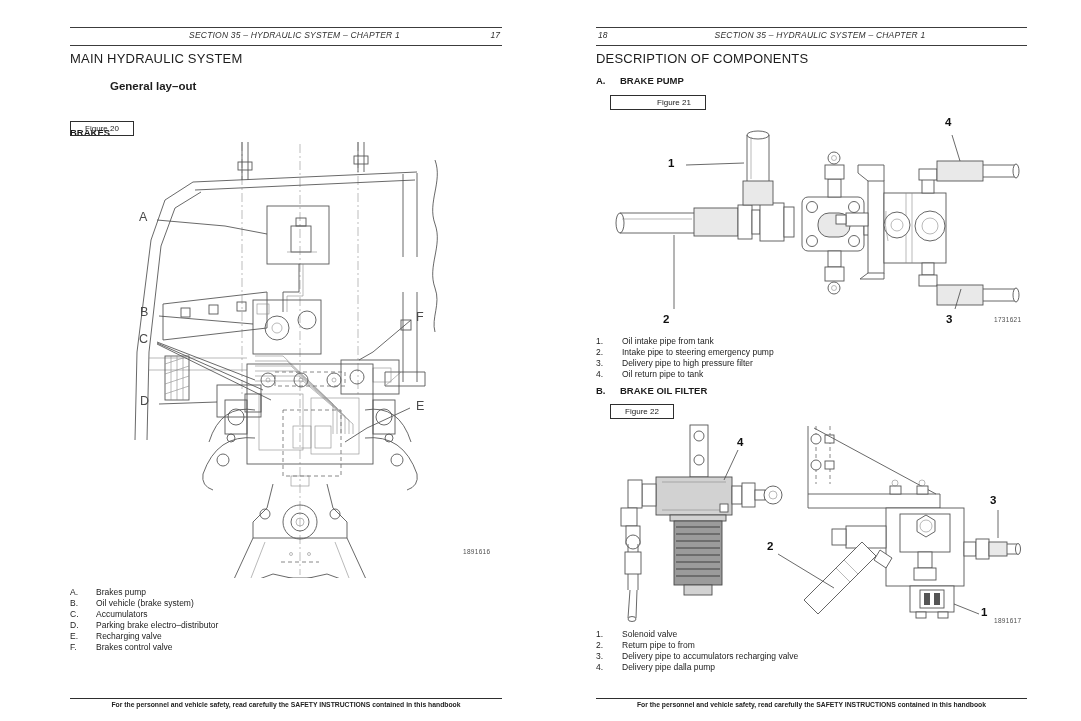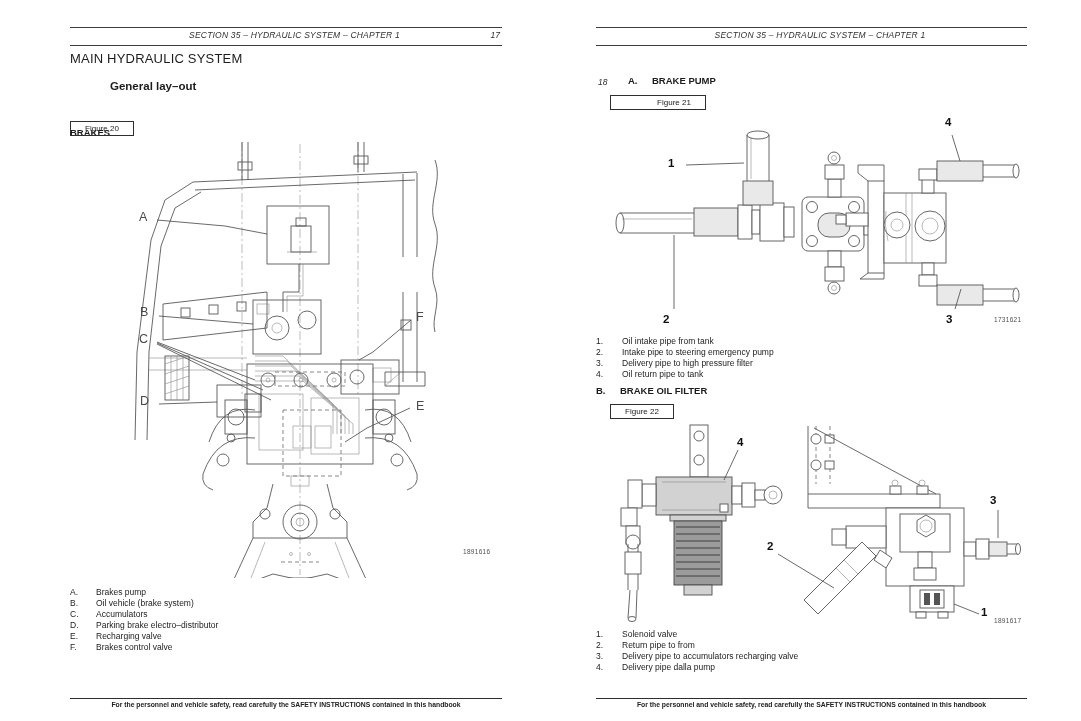--- a/index.html
+++ b/index.html
@@ -6,21 +6,21 @@
   body{width:1081px;height:721px;position:relative;font-family:"Liberation Sans",sans-serif;color:#1c1c1c;overflow:hidden;}
   .page{position:absolute;top:0;height:721px;}
   #left-page{left:70px;width:432px;}
   #right-page{left:596px;width:431px;}
   .rule{position:absolute;left:0;right:0;height:1px;background:#3c3c3c;}
   .hdr-rule-top{top:27px;}
   .hdr-rule-bottom{top:45px;}
   .running-header{position:absolute;top:30px;left:17px;right:0;text-align:center;font-style:italic;font-size:8.5px;color:#303030;letter-spacing:.2px;}
   .pagenum{position:absolute;top:30px;font-style:italic;font-size:8.5px;color:#303030;}
   .pagenum.right{right:2px;}
-  .pagenum.left{left:2px;margin-top:47px;}
+  .pagenum.left{left:2px;}
   .h1{position:absolute;left:0;font-weight:normal;font-size:13px;letter-spacing:.2px;}
   .h2{position:absolute;left:0;font-weight:bold;font-size:11.5px;margin-left:40px;}
   .h3{position:absolute;left:0;font-weight:bold;font-size:9.5px;}
   .h3 .key{display:inline-block;width:24px;}
   .figure-box{position:absolute;border:1px solid #2e2e2e;width:62px;height:13px;font-size:8px;line-height:13px;text-align:center;color:#222;}
   .figwrap{position:absolute;}
   .callout{position:absolute;font-size:12.5px;color:#4a4a4a;font-weight:400;}
   .callout.num{font-weight:bold;color:#0e0e0e;font-size:11.5px;}
   .figrefnum{position:absolute;font-size:6.5px;color:#4f4f4f;letter-spacing:.3px;}
   .legend{position:absolute;left:0;font-size:8.5px;line-height:11px;color:#222;}
@@ -208,21 +208,22 @@
   <div class="rule footer-rule"></div>
   <div class="footer-text">For the personnel and vehicle safety, read carefully the SAFETY INSTRUCTIONS contained in this handbook</div>
 </div>
 
 <div class="page" id="right-page">
   <div class="rule hdr-rule-top"></div>
   <div class="pagenum left">18</div>
   <div class="running-header">SECTION 35 – HYDRAULIC SYSTEM – CHAPTER 1</div>
   <div class="rule hdr-rule-bottom"></div>
 
-  <div class="h3" style="top:75px;margin-left:32px;"><span class="key">A.</span><span>BRAKE PUMP</span></div>
+  <div class="h1" style="top:51px;">DESCRIPTION OF COMPONENTS</div>
+  <div class="h3" style="top:75px;"><span class="key">A.</span><span>BRAKE PUMP</span></div>
   <div class="figure-box" style="left:14px;top:95px;padding-left:32px;">Figure 21</div>
 
   <div class="figwrap" style="left:10px;top:113px;width:420px;height:217px;">
     <svg width="420" height="217" viewBox="0 0 420 217">
       <g>
         <ellipse class="fw" cx="14" cy="110" rx="4" ry="10"></ellipse>
         <path class="ln" d="M14,100 H88"></path>
           <path class="ln" d="M14,120 H88"></path>
           <path class="lt" d="M16,106 H86"></path>
         <rect class="fg" x="88" y="95" width="44" height="28"></rect>

